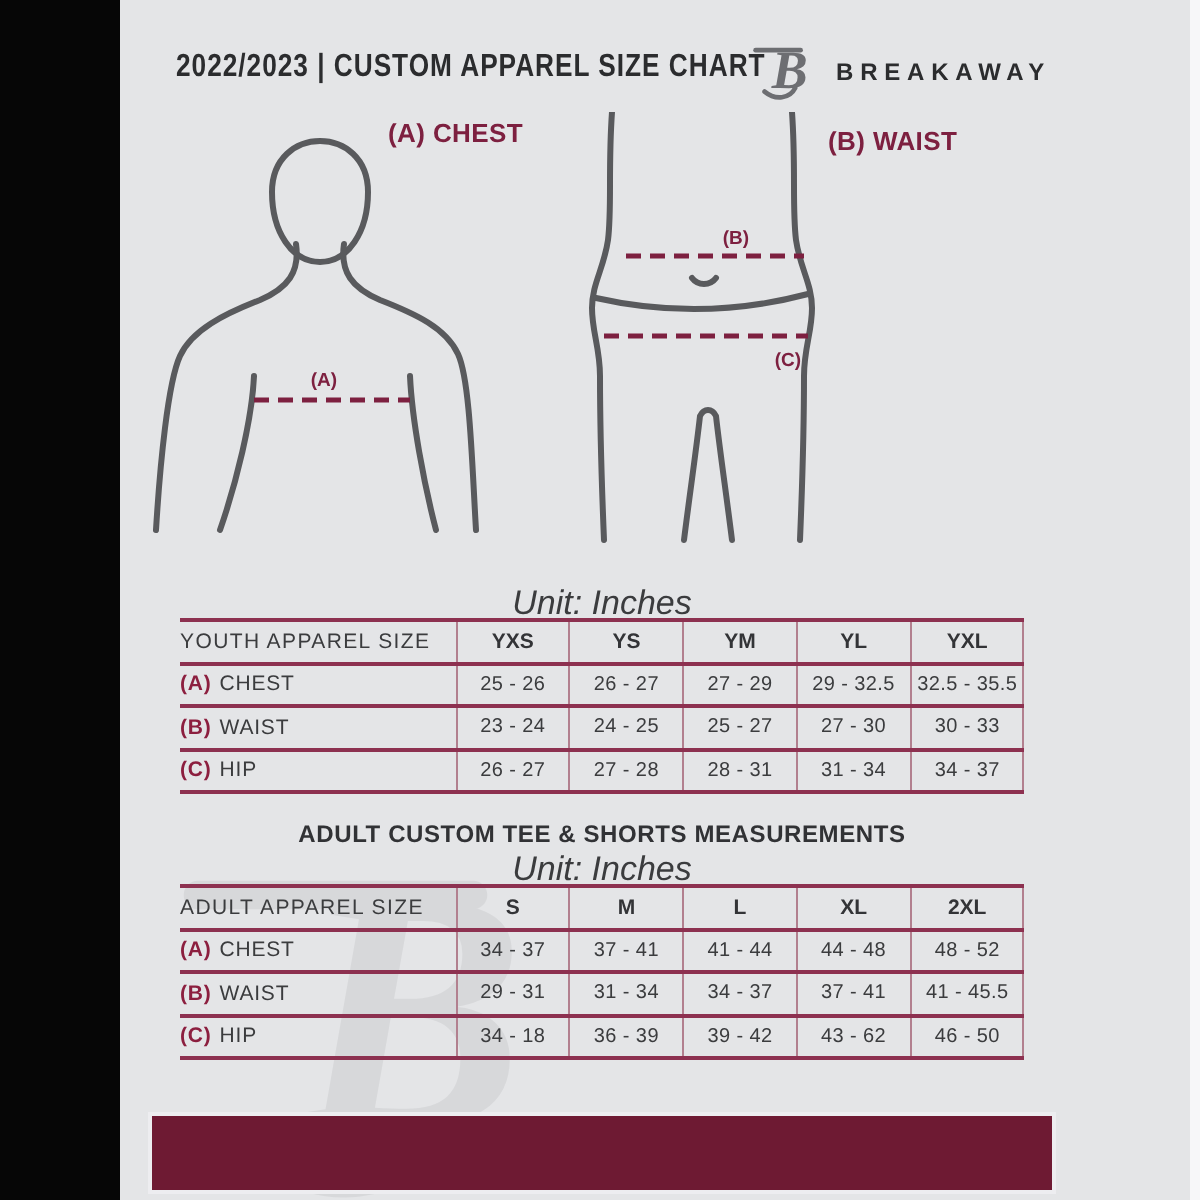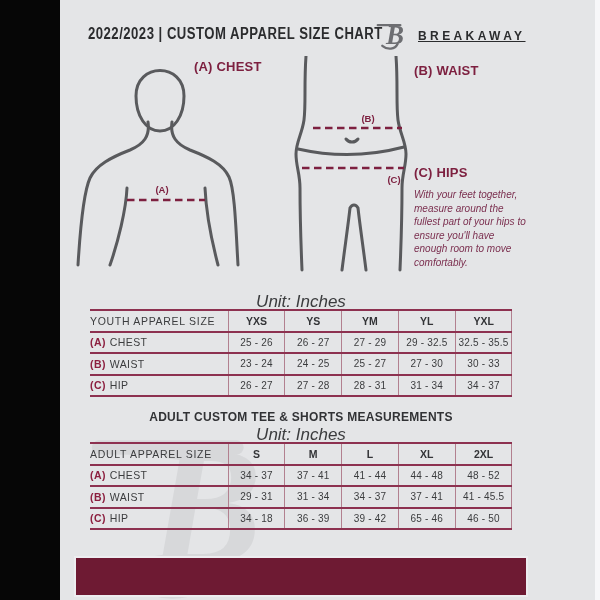--- a/index.html
+++ b/index.html
@@ -7,21 +7,21 @@
          font-family:"Liberation Sans",sans-serif;color:#3b3c3e;}
   .abs{position:absolute;}
   .band-left{left:0;top:0;width:60px;height:600px;background:#060606;}
   .edge-right{right:0;top:0;width:5px;height:600px;background:#f7f7f9;}
 
   .main-title{left:88px;top:25px;font-size:16px;font-weight:700;letter-spacing:.6px;
               color:#2b2c2e;white-space:nowrap;transform:scaleX(.82);transform-origin:0 50%;}
   .logo{left:376px;top:17px;width:36px;height:36px;}
   .logo-letter{font:italic 700 30px "Liberation Serif",serif;fill:#6d6e72;}
   .logo-stroke{stroke:#6d6e72;stroke-width:2.6;fill:none;stroke-linecap:round;}
-  .brand{left:418px;top:29px;font-size:12px;font-weight:700;letter-spacing:3.4px;color:#2b2c2e;text-decoration:underline;}
+  .brand{left:418px;top:29px;font-size:12px;font-weight:700;letter-spacing:3.4px;color:#2b2c2e;}
 
   .fig{stroke:#595a5d;stroke-width:3;fill:none;stroke-linecap:round;}
   .dash{stroke:#7d2040;stroke-width:2.4;stroke-dasharray:7.5 4.5;fill:none;}
   .marker{font:700 9.5px "Liberation Sans",sans-serif;fill:#7d2040;}
 
   .guide{width:114px;}
   .guide h4{margin:0;font-size:13px;font-weight:700;letter-spacing:.2px;color:#7d2040;}
   .guide p{margin:8px 0 0;font-size:10px;font-style:italic;line-height:13.5px;color:#7b2f4f;}
 
   .tbl-title{left:60px;width:482px;text-align:center;font-size:12px;font-weight:700;
@@ -95,24 +95,20 @@
     <path class="dash" d="M21,72 L110,72"></path>
     <path class="dash" d="M10,112 L112,112"></path>
     <text class="marker" x="76" y="66" text-anchor="middle">(B)</text>
     <text class="marker" x="102" y="127" text-anchor="middle">(C)</text>
   </svg>
 
   <div class="abs guide" style="left:414px;top:63px">
     <h4>(B) WAIST</h4>
   </div>
 
-  <div class="abs guide" style="left:414px;top:165px">
-    <h4>(C) HIPS</h4>
-    <p>With your feet together, measure around the fullest part of your hips to ensure you'll have enough room to move comfortably.</p>
-  </div>
 
   <div class="abs tbl-unit" style="top:292px">Unit: Inches</div>
 
   <table class="size-table" style="top:309px">
     <colgroup>
         <col class="c0">
         <col class="cv">
         <col class="cv">
         <col class="cv">
         <col class="cv">
@@ -193,21 +189,21 @@
         <td class="val">31 - 34</td>
         <td class="val">34 - 37</td>
         <td class="val">37 - 41</td>
         <td class="val">41 - 45.5</td>
       </tr>
       <tr>
         <td class="rowlabel"><span class="pfx">(C)</span><span>HIP</span></td>
         <td class="val">34 - 18</td>
         <td class="val">36 - 39</td>
         <td class="val">39 - 42</td>
-        <td class="val">65 - 46</td>
+        <td class="val">43 - 62</td>
         <td class="val">46 - 50</td>
       </tr>
     </tbody>
   </table>
 
   <div class="abs bottom-bar"></div>
 
 </div>
 
 </body></html>

